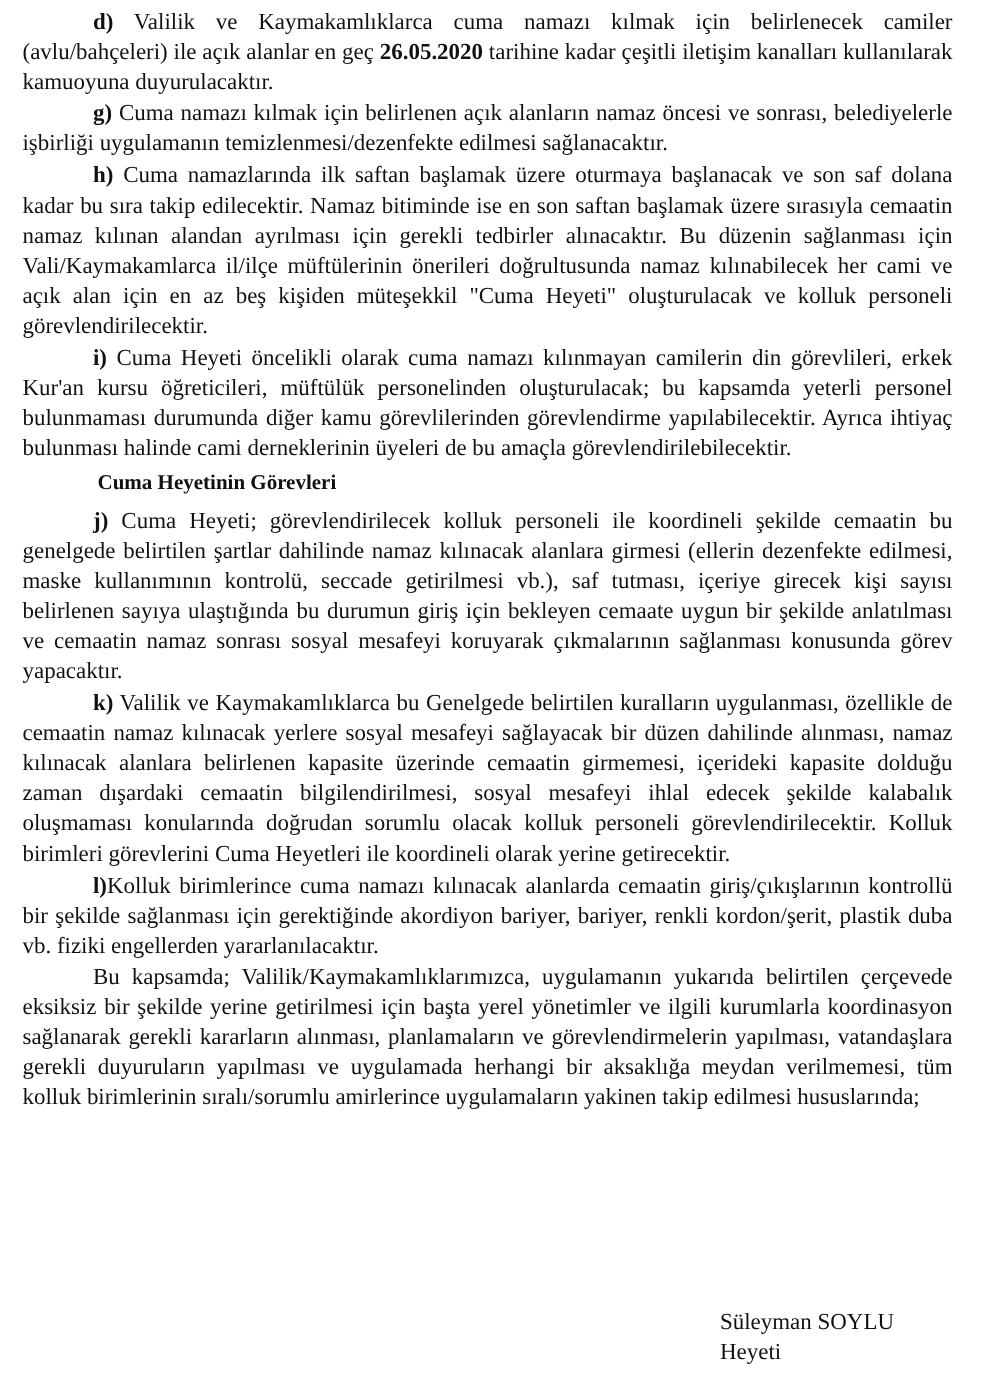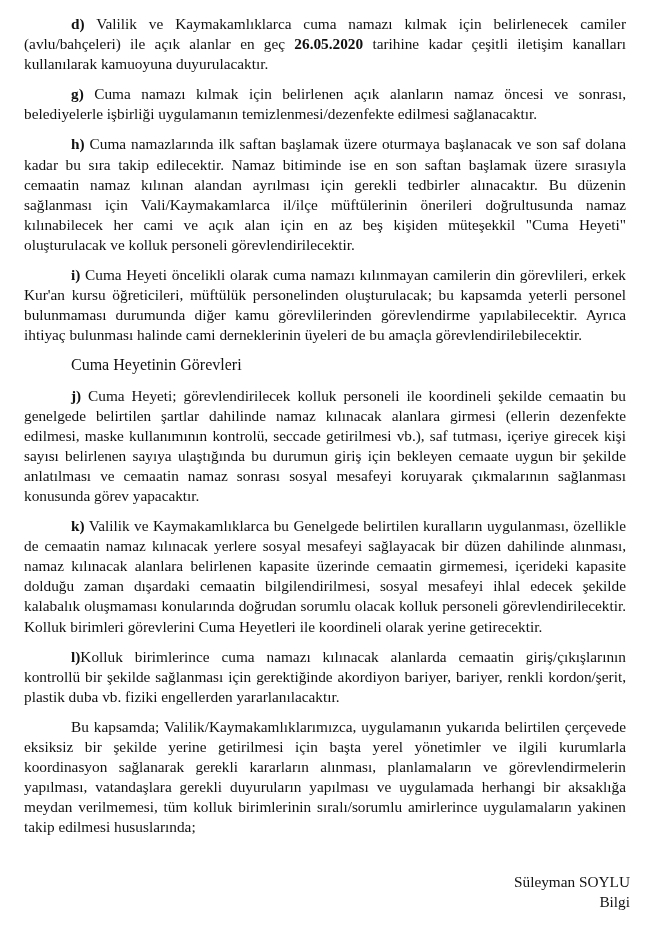--- a/index.html
+++ b/index.html
@@ -11,41 +11,41 @@
       color: #111111;
     }
     .page {
       position: relative;
       width: 660px;
       height: 928px;
       box-sizing: border-box;
       padding: 4px 24px 0 14px;
     }
     .para {
-      margin: 10px;
+      margin: 1px;
       font-size: 15.3px;
       line-height: 20.1px;
       text-align: justify;
       text-indent: 47px;
     }
     .lbl { font-weight: bold; }
     .heading {
-      margin: 10px;
-      font-size: 16px;
+      margin: 4px;
+      font-size: 14px;
       line-height: 20.1px;
-      font-weight: normal;
+      font-weight: bold;
       text-indent: 47px;
     }
     b.date { font-weight: bold; }
     .signature {
       position: absolute;
       left: 480px;
       top: 872px;
       width: 150px;
-      text-align: right;
+      text-align: left;
       font-size: 15.3px;
       line-height: 20px;
     }
   </style>
 </head>
 <body>
 
 <div class="page">
 
   <p class="para"><span class="lbl">d)</span><span> Valilik ve Kaymakamlıklarca cuma namazı kılmak için belirlenecek camiler (avlu/bahçeleri) ile açık alanlar en geç </span><b class="date">26.05.2020</b><span> tarihine kadar çeşitli iletişim kanalları kullanılarak kamuoyuna duyurulacaktır.</span></p>
@@ -65,16 +65,16 @@
   <p class="para"><span class="lbl">k)</span><span> Valilik ve Kaymakamlıklarca bu Genelgede belirtilen kuralların uygulanması, özellikle de cemaatin namaz kılınacak yerlere sosyal mesafeyi sağlayacak bir düzen dahilinde alınması, namaz kılınacak alanlara belirlenen kapasite üzerinde cemaatin girmemesi, içerideki kapasite dolduğu zaman dışardaki cemaatin bilgilendirilmesi, sosyal mesafeyi ihlal edecek şekilde kalabalık oluşmaması konularında doğrudan sorumlu olacak kolluk personeli görevlendirilecektir. Kolluk birimleri görevlerini Cuma Heyetleri ile koordineli olarak yerine getirecektir.</span></p>
 
   <p class="para"><span class="lbl">l)</span><span>Kolluk birimlerince cuma namazı kılınacak alanlarda cemaatin giriş/çıkışlarının kontrollü bir şekilde sağlanması için gerektiğinde akordiyon bariyer, bariyer, renkli kordon/şerit, plastik duba vb. fiziki engellerden yararlanılacaktır.</span></p>
 
 
   <p class="para">Bu kapsamda; Valilik/Kaymakamlıklarımızca, uygulamanın yukarıda belirtilen çerçevede eksiksiz bir şekilde yerine getirilmesi için başta yerel yönetimler ve ilgili kurumlarla koordinasyon sağlanarak gerekli kararların alınması, planlamaların ve görevlendirmelerin yapılması, vatandaşlara gerekli duyuruların yapılması ve uygulamada herhangi bir aksaklığa meydan verilmemesi, tüm kolluk birimlerinin sıralı/sorumlu amirlerince uygulamaların yakinen takip edilmesi hususlarında;</p>
 
 
   <div class="signature">
     <div>Süleyman SOYLU</div>
-    <div>Bilgi</div>
+    <div>Heyeti</div>
   </div>
 
 </div>
 
 </body></html>

